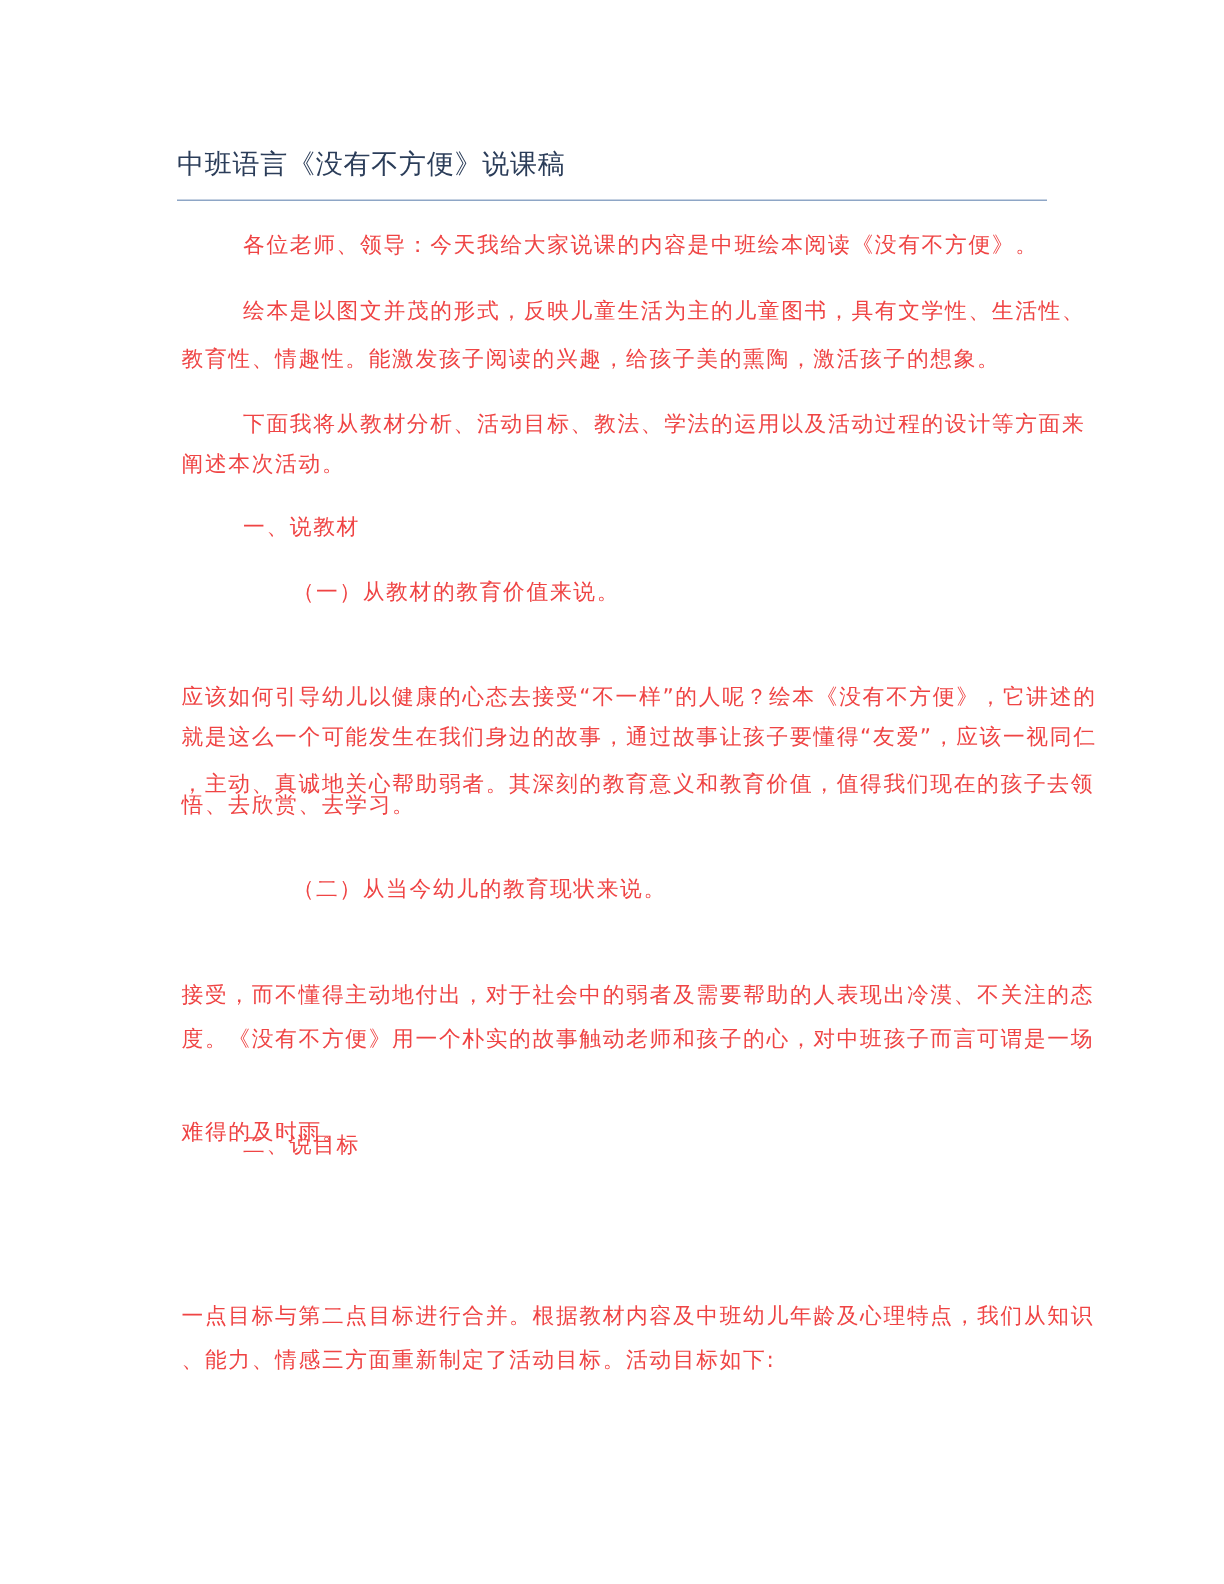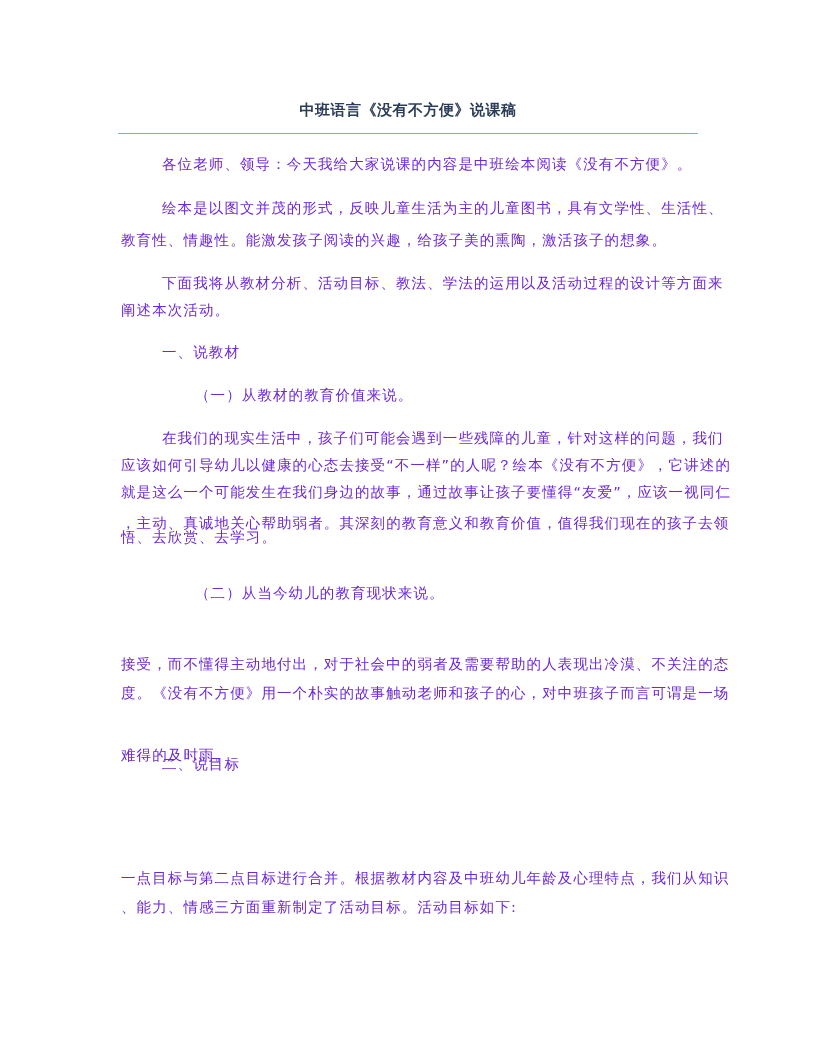--- a/index.html
+++ b/index.html
@@ -1,23 +1,23 @@
 <!DOCTYPE html>
 <html><head>
 <meta charset="utf-8">
 <style>
   html, body { margin:0; padding:0; background:#ffffff; }
   body { width:816px; height:1056px; position:relative; overflow:hidden;
          font-family:"DejaVu Sans","Liberation Sans",sans-serif; color:#1a1a1a; }
   .page { position:absolute; left:0; top:0; width:816px; height:1056px; }
-  .title { position:absolute; top:97px; left:118px; width:580px; text-align:center;
-           font-size:15px; color:#2b3d59; letter-spacing:0.5px; line-height:26px;font-weight:bold; }
+  .title { position:absolute; top:97px; left:118px; width:580px; text-align:left;
+           font-size:18px; color:#2b3d59; letter-spacing:0.5px; line-height:26px; }
   .rule { position:absolute; top:133px; left:118px; width:580px; height:1px; background:#8ea6c6; }
   .line { position:absolute; left:121px; font-size:14.5px; letter-spacing:1.1px;
-          line-height:20px; white-space:nowrap; color:#6d28d9; }
+          line-height:20px; white-space:nowrap; color:#ef4444; }
   .ind { left:162px; }
   .ind2 { left:171px;margin-left:24px; }
 </style>
 </head>
 <body>
 
 <div class="page">
   <div class="title">中班语言《没有不方便》说课稿</div>
   <div class="rule"></div>
 
@@ -26,21 +26,20 @@
   <div class="line ind" style="top:198px">绘本是以图文并茂的形式，反映儿童生活为主的儿童图书，具有文学性、生活性、</div>
   <div class="line" style="top:230px">教育性、情趣性。能激发孩子阅读的兴趣，给孩子美的熏陶，激活孩子的想象。</div>
 
   <div class="line ind" style="top:273px">下面我将从教材分析、活动目标、教法、学法的运用以及活动过程的设计等方面来</div>
   <div class="line" style="top:300px">阐述本次活动。</div>
 
   <div class="line ind" style="top:342px">一、说教材</div>
 
   <div class="line ind2" style="top:385px">（一）从教材的教育价值来说。</div>
 
-  <div class="line ind" style="top:428px">在我们的现实生活中，孩子们可能会遇到一些残障的儿童，针对这样的问题，我们</div>
   <div class="line" style="top:455px">应该如何引导幼儿以健康的心态去接受“不一样”的人呢？绘本《没有不方便》，它讲述的</div>
   <div class="line" style="top:482px">就是这么一个可能发生在我们身边的故事，通过故事让孩子要懂得“友爱”，应该一视同仁</div>
   <div class="line" style="top:513px">，主动、真诚地关心帮助弱者。其深刻的教育意义和教育价值，值得我们现在的孩子去领</div>
   <div class="line" style="top:527px">悟、去欣赏、去学习。</div>
 
   <div class="line ind2" style="top:583px">（二）从当今幼儿的教育现状来说。</div>
 
   <div class="line" style="top:654px">接受，而不懂得主动地付出，对于社会中的弱者及需要帮助的人表现出冷漠、不关注的态</div>
   <div class="line" style="top:683px">度。《没有不方便》用一个朴实的故事触动老师和孩子的心，对中班孩子而言可谓是一场</div>
   <div class="line" style="top:745px">难得的及时雨。</div>

